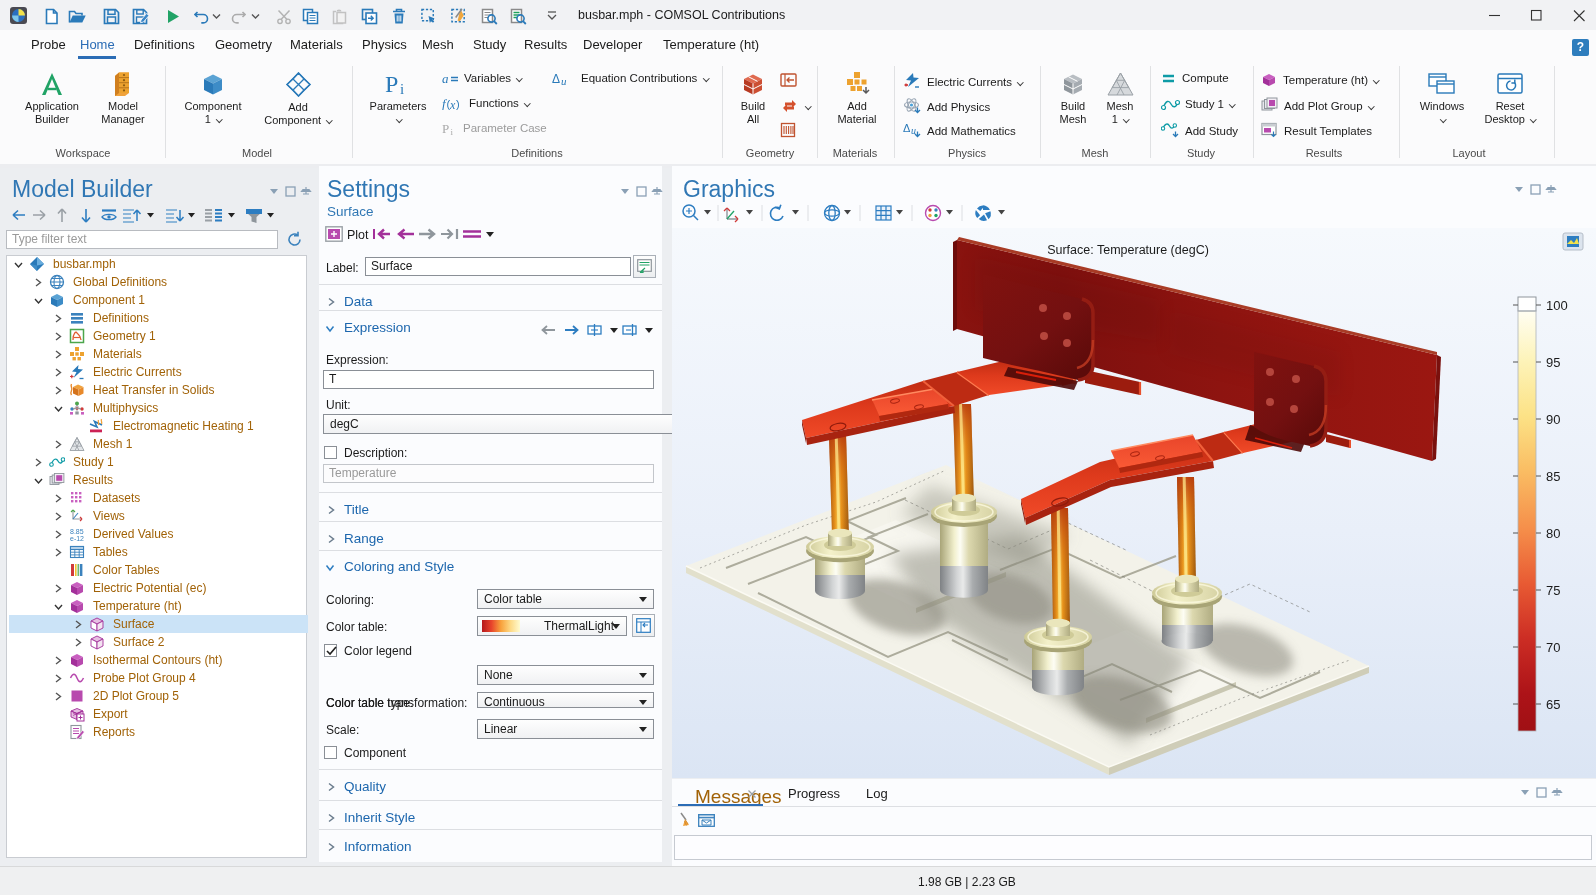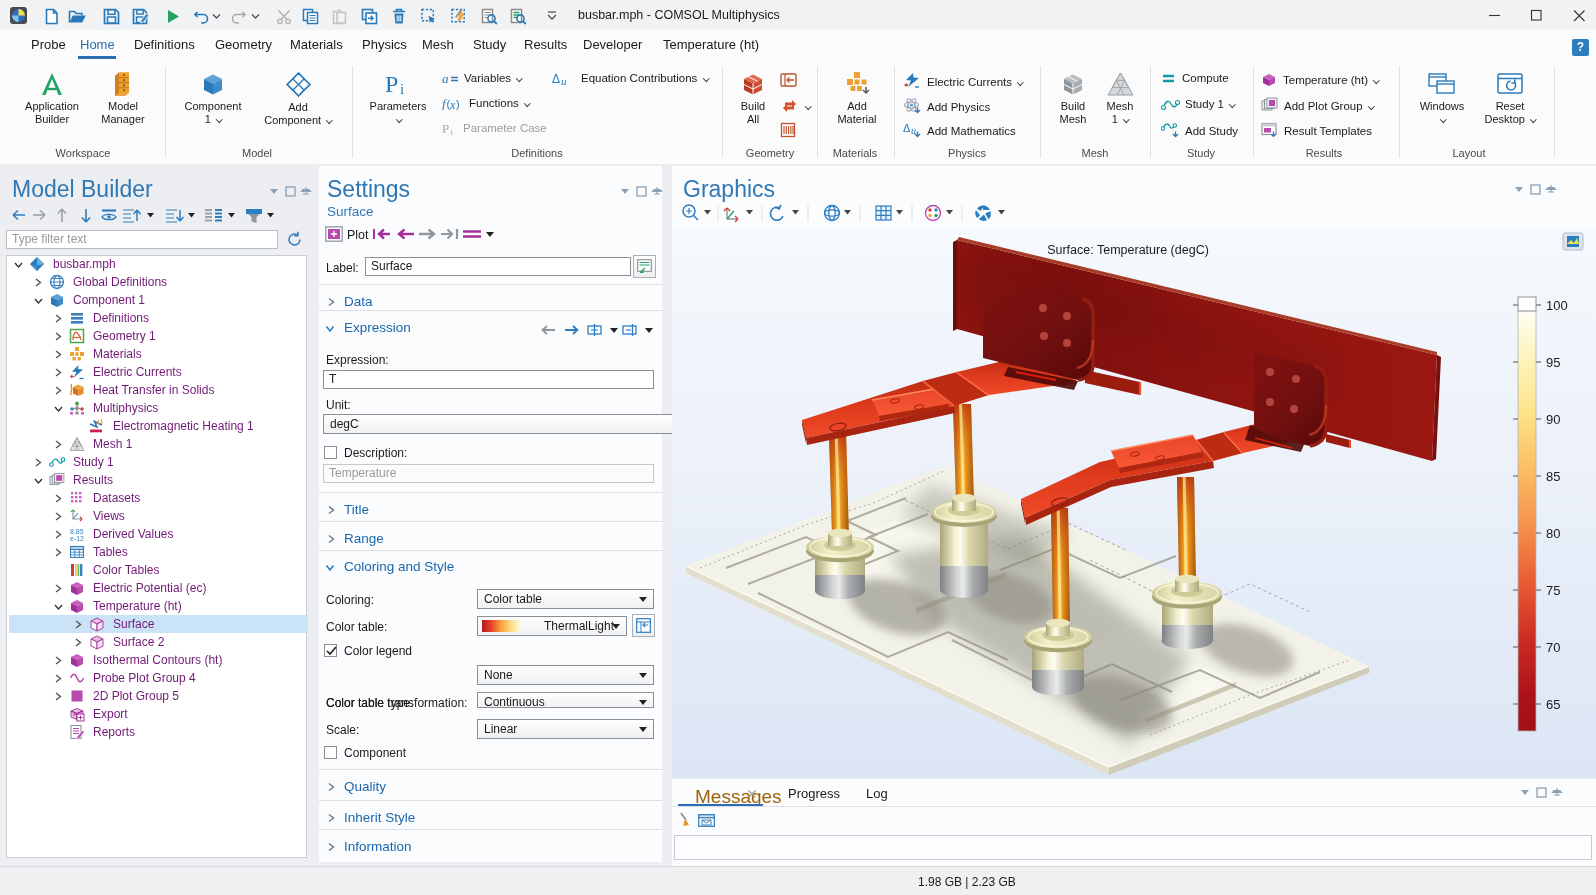--- a/index.html
+++ b/index.html
@@ -25,21 +25,21 @@
 .rbS{position:absolute;font-size:11.5px;color:#1b1b1b;white-space:nowrap}
 .rbS svg{vertical-align:-3px;margin-right:5px}
 .gray{color:#9b9b9b}
 .caretsm{display:inline-block;width:4.5px;height:4.5px;border-right:1.4px solid #3a3a3a;border-bottom:1.4px solid #3a3a3a;transform:rotate(45deg);vertical-align:2px;margin-left:3px}
 
 .ptitle{font-size:23px;color:#3077b4;position:absolute;white-space:nowrap}
 
 #mbpanel{position:absolute;left:2px;top:166px;width:308px;height:700px}
 #treebox{position:absolute;left:4px;top:89px;width:301px;height:603px;background:#fff;border:1px solid #c9ccd1}
 #filterbox{position:absolute;left:4px;top:64px;width:272px;height:19px;background:#fff;border:1px solid #b8bbc0;color:#9a9a9a;font-size:12px;line-height:17px;padding-left:5px}
-.trow{position:absolute;height:18px;line-height:18px;font-size:12px;color:#701a75;white-space:nowrap}
+.trow{position:absolute;height:18px;line-height:18px;font-size:12px;color:#a16207;white-space:nowrap}
 .tsel{position:absolute;left:7px;width:299px;height:18px;background:#cbe3f7}
 
 #stpanel{position:absolute;left:319px;top:166px;width:343px;height:696px;background:#fbfcfe}
 .ssep{position:absolute;left:0;width:343px;height:1px;background:#dcdee2}
 .shead{position:absolute;font-size:13.5px;color:#1c66ad;white-space:nowrap}
 .slbl{position:absolute;font-size:12px;color:#1b1b1b;white-space:nowrap}
 .sinput{position:absolute;background:#fff;border:1px solid #8a8f96;font-size:12px;padding-left:5px}
 .scombo{position:absolute;background:linear-gradient(#fefefe,#f0f1f3);border:1px solid #8a8f96;font-size:12px;line-height:16px;padding-left:6px}
 .scombo .arr{position:absolute;right:6px;top:7px;width:0;height:0;border-left:4px solid transparent;border-right:4px solid transparent;border-top:5px solid #222}
 .cbox{position:absolute;width:13px;height:13px;background:#fff;border:1px solid #8a8f96}
@@ -140,21 +140,21 @@
 <svg class="ico" style="left:510px" viewBox="0 0 17 17">
       <rect x="1.5" y="1.5" width="10" height="13" fill="#fff" stroke="#8a8a8a" stroke-width="1.5"></rect>
       <path d="M3.5 4.5 h6 M3.5 7 h6 M3.5 9.5 h4" stroke="#1fa05c" stroke-width="1.3"></path>
       <circle cx="10.5" cy="10.5" r="3.6" fill="none" stroke="#2a7ab9" stroke-width="1.6"></circle>
       <path d="M13 13.2 L15.8 16" stroke="#2a7ab9" stroke-width="1.8"></path>
     </svg>
 <svg class="ico" style="left:547px;width:10px;top:11px;height:10px" viewBox="0 0 10 10">
       <path d="M1 1 h8" stroke="#555" stroke-width="1.3"></path>
       <path d="M1 4 L5 8 L9 4" fill="none" stroke="#555" stroke-width="1.3"></path>
     </svg>
-<span id="wintitle">busbar.mph - COMSOL Multiphysics</span>
+<span id="wintitle">busbar.mph - COMSOL Contributions</span>
 <svg class="winctl" style="left:1471px" viewBox="0 0 46 30">
       <path d="M18 15.5 h11" stroke="#333" stroke-width="1.1"></path>
     </svg>
 <svg class="winctl" style="left:1513px" viewBox="0 0 46 30">
       <rect x="18.5" y="10.5" width="9.5" height="9.5" fill="none" stroke="#333" stroke-width="1.1"></rect>
     </svg>
 <svg class="winctl" style="left:1556px" viewBox="0 0 46 30">
       <path d="M18 10.5 L28.5 21 M28.5 10.5 L18 21" stroke="#333" stroke-width="1.1"></path>
     </svg>
 </div>

